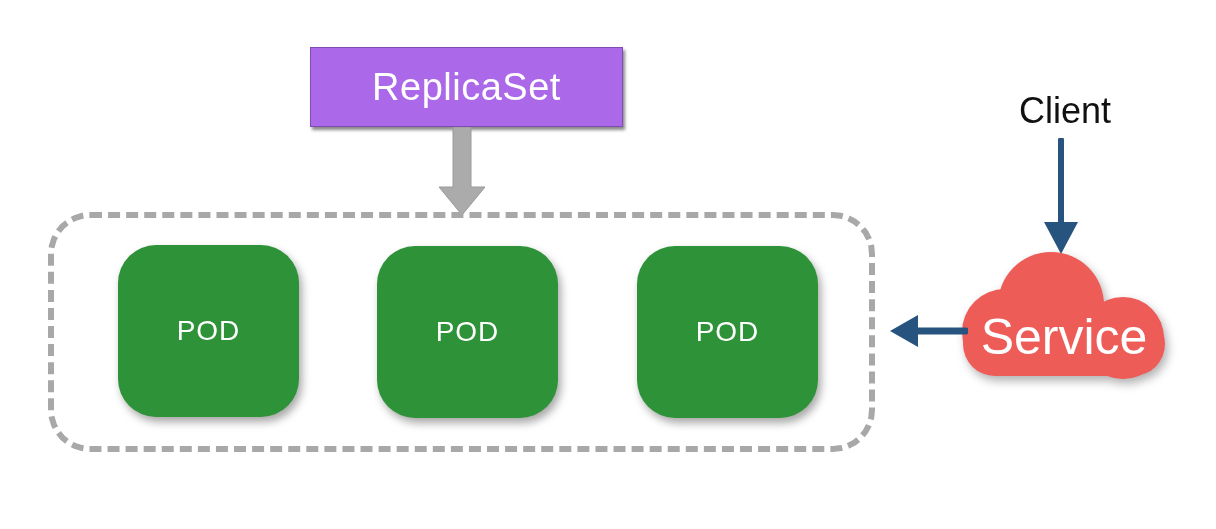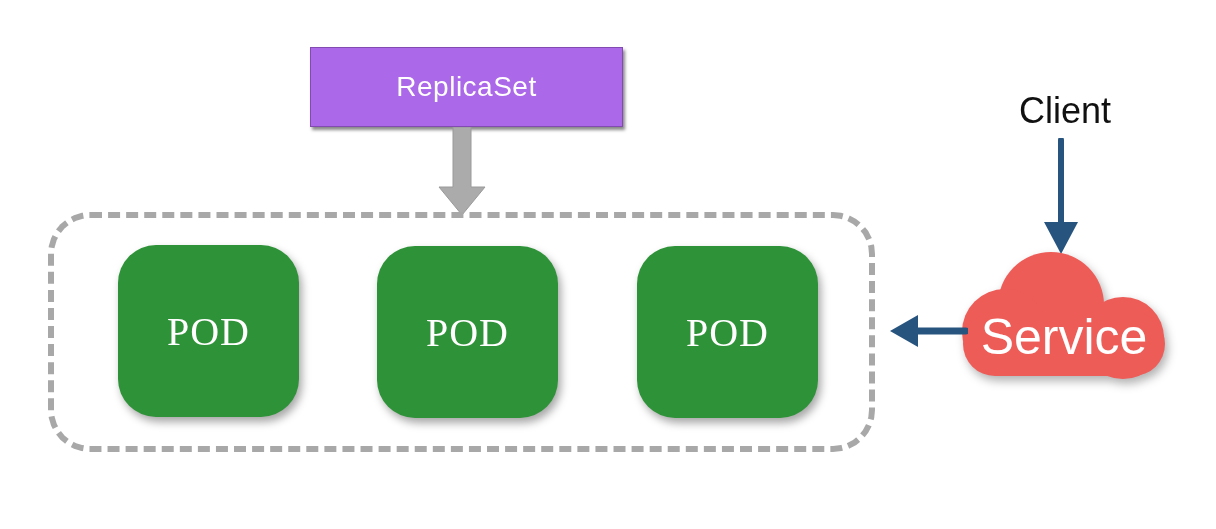--- a/index.html
+++ b/index.html
@@ -29,21 +29,21 @@
     position: absolute;
     left: 310px; top: 47px;
     width: 313px; height: 80px;
     background: var(--replicaset-purple);
     border: 1px solid rgba(80, 40, 110, 0.45);
     box-shadow: 2px 3px 3px rgba(40, 40, 40, 0.55);
     display: flex; align-items: center; justify-content: center;
   }
   .replicaset-box .node-label {
     color: var(--label-white);
-    font-size: 28px;
+    font-size: 38px;
     letter-spacing: 0.5px;
   }
 
   
   .gray-arrow-svg {
     position: absolute;
     left: 437px; top: 127px;
     width: 50px; height: 90px;
   }
   .gray-arrow-svg polygon { fill: var(--arrow-gray); stroke: #9a9a9a; stroke-width: 1; }
@@ -61,23 +61,22 @@
   .pod-box {
     position: absolute;
     width: 181px; height: 172px;
     background: var(--pod-green);
     border-radius: 38px;
     box-shadow: 3px 5px 8px rgba(0, 0, 0, 0.35);
     display: flex; align-items: center; justify-content: center;
   }
   .pod-box .node-label {
     color: var(--label-white);
-    font-size: 40px;
+    font-size: 28px;
     letter-spacing: 1px;
-    font-family: Liberation Serif, serif;
   }
   .pod-1 { left: 118px; top: 245px; }
   .pod-2 { left: 377px; top: 246px; }
   .pod-3 { left: 637px; top: 246px; }
 
   
   .client-label {
     position: absolute;
     left: 995px; top: 90px;
     width: 140px;

